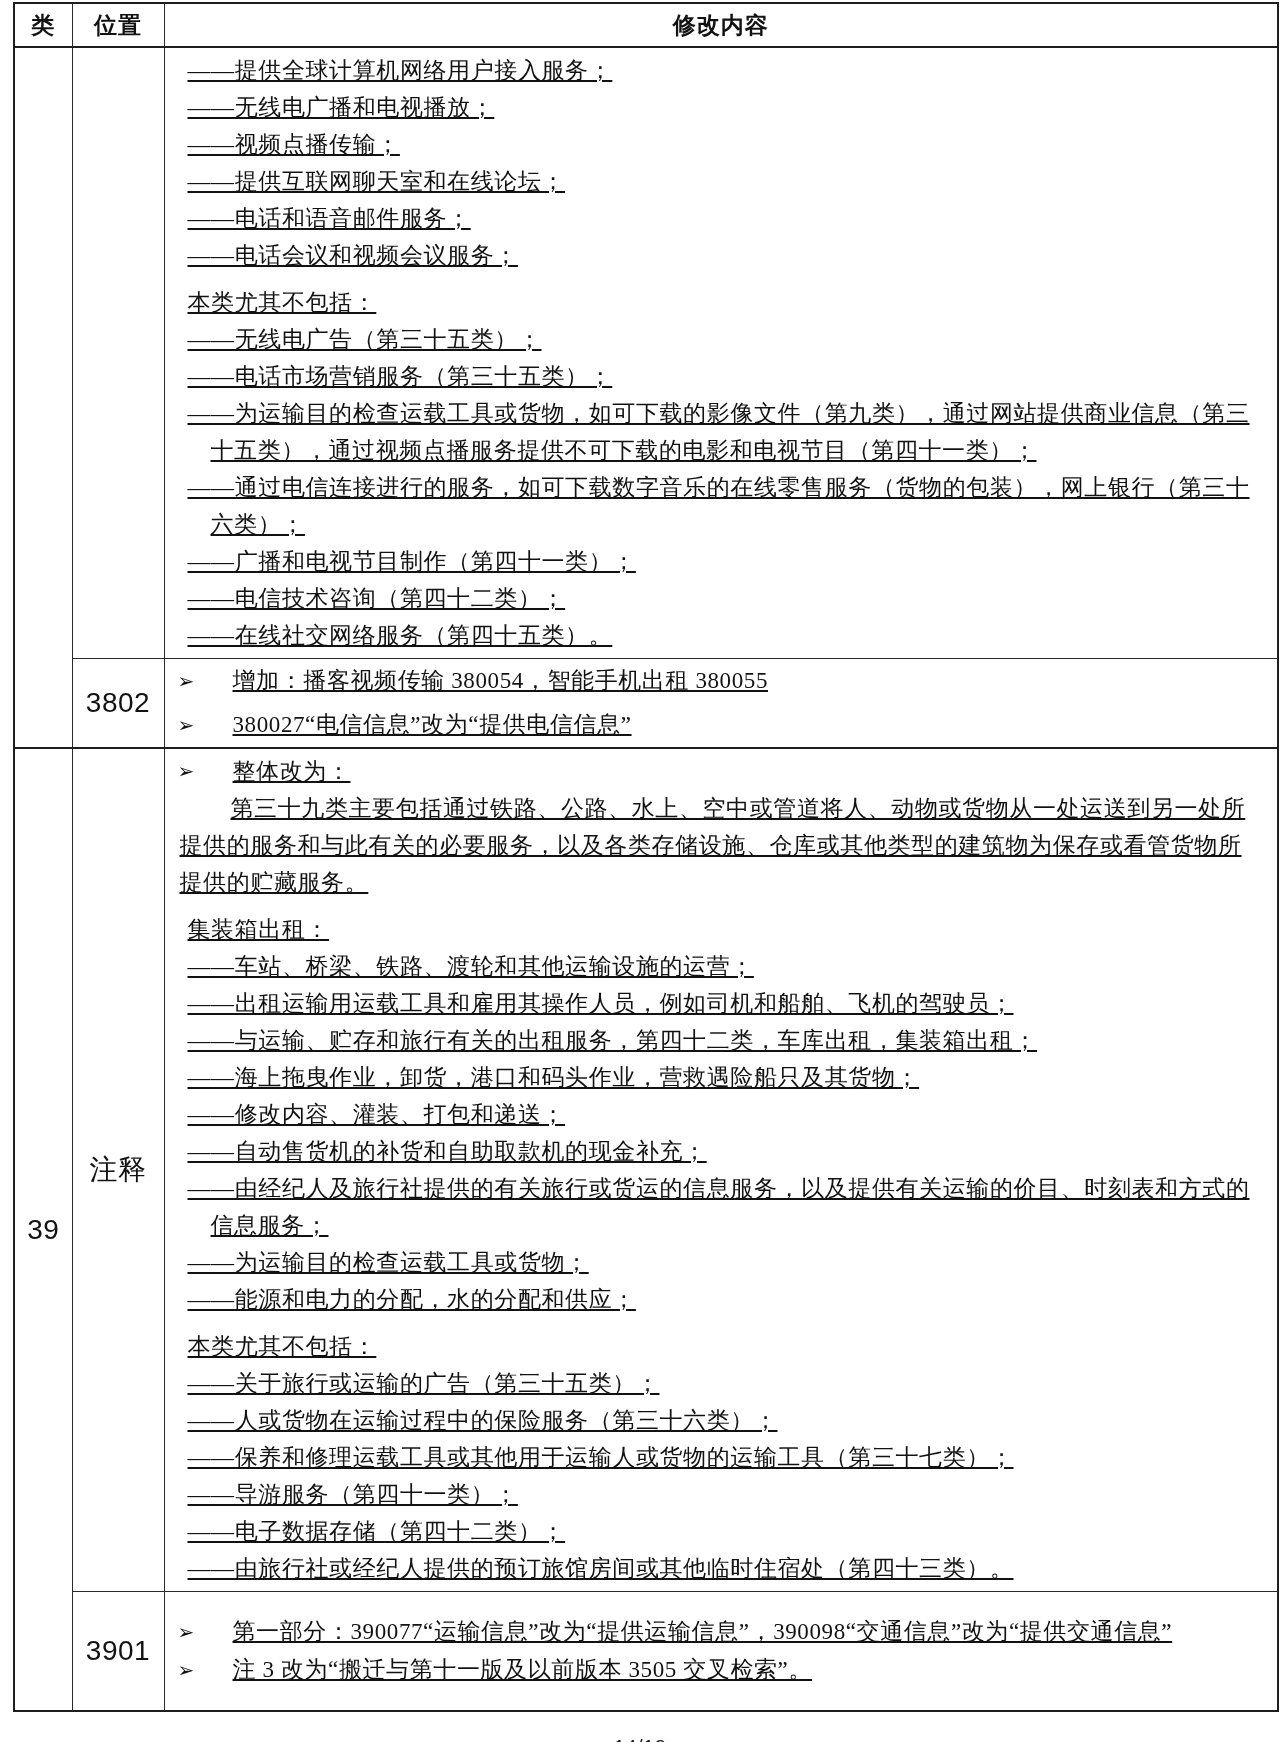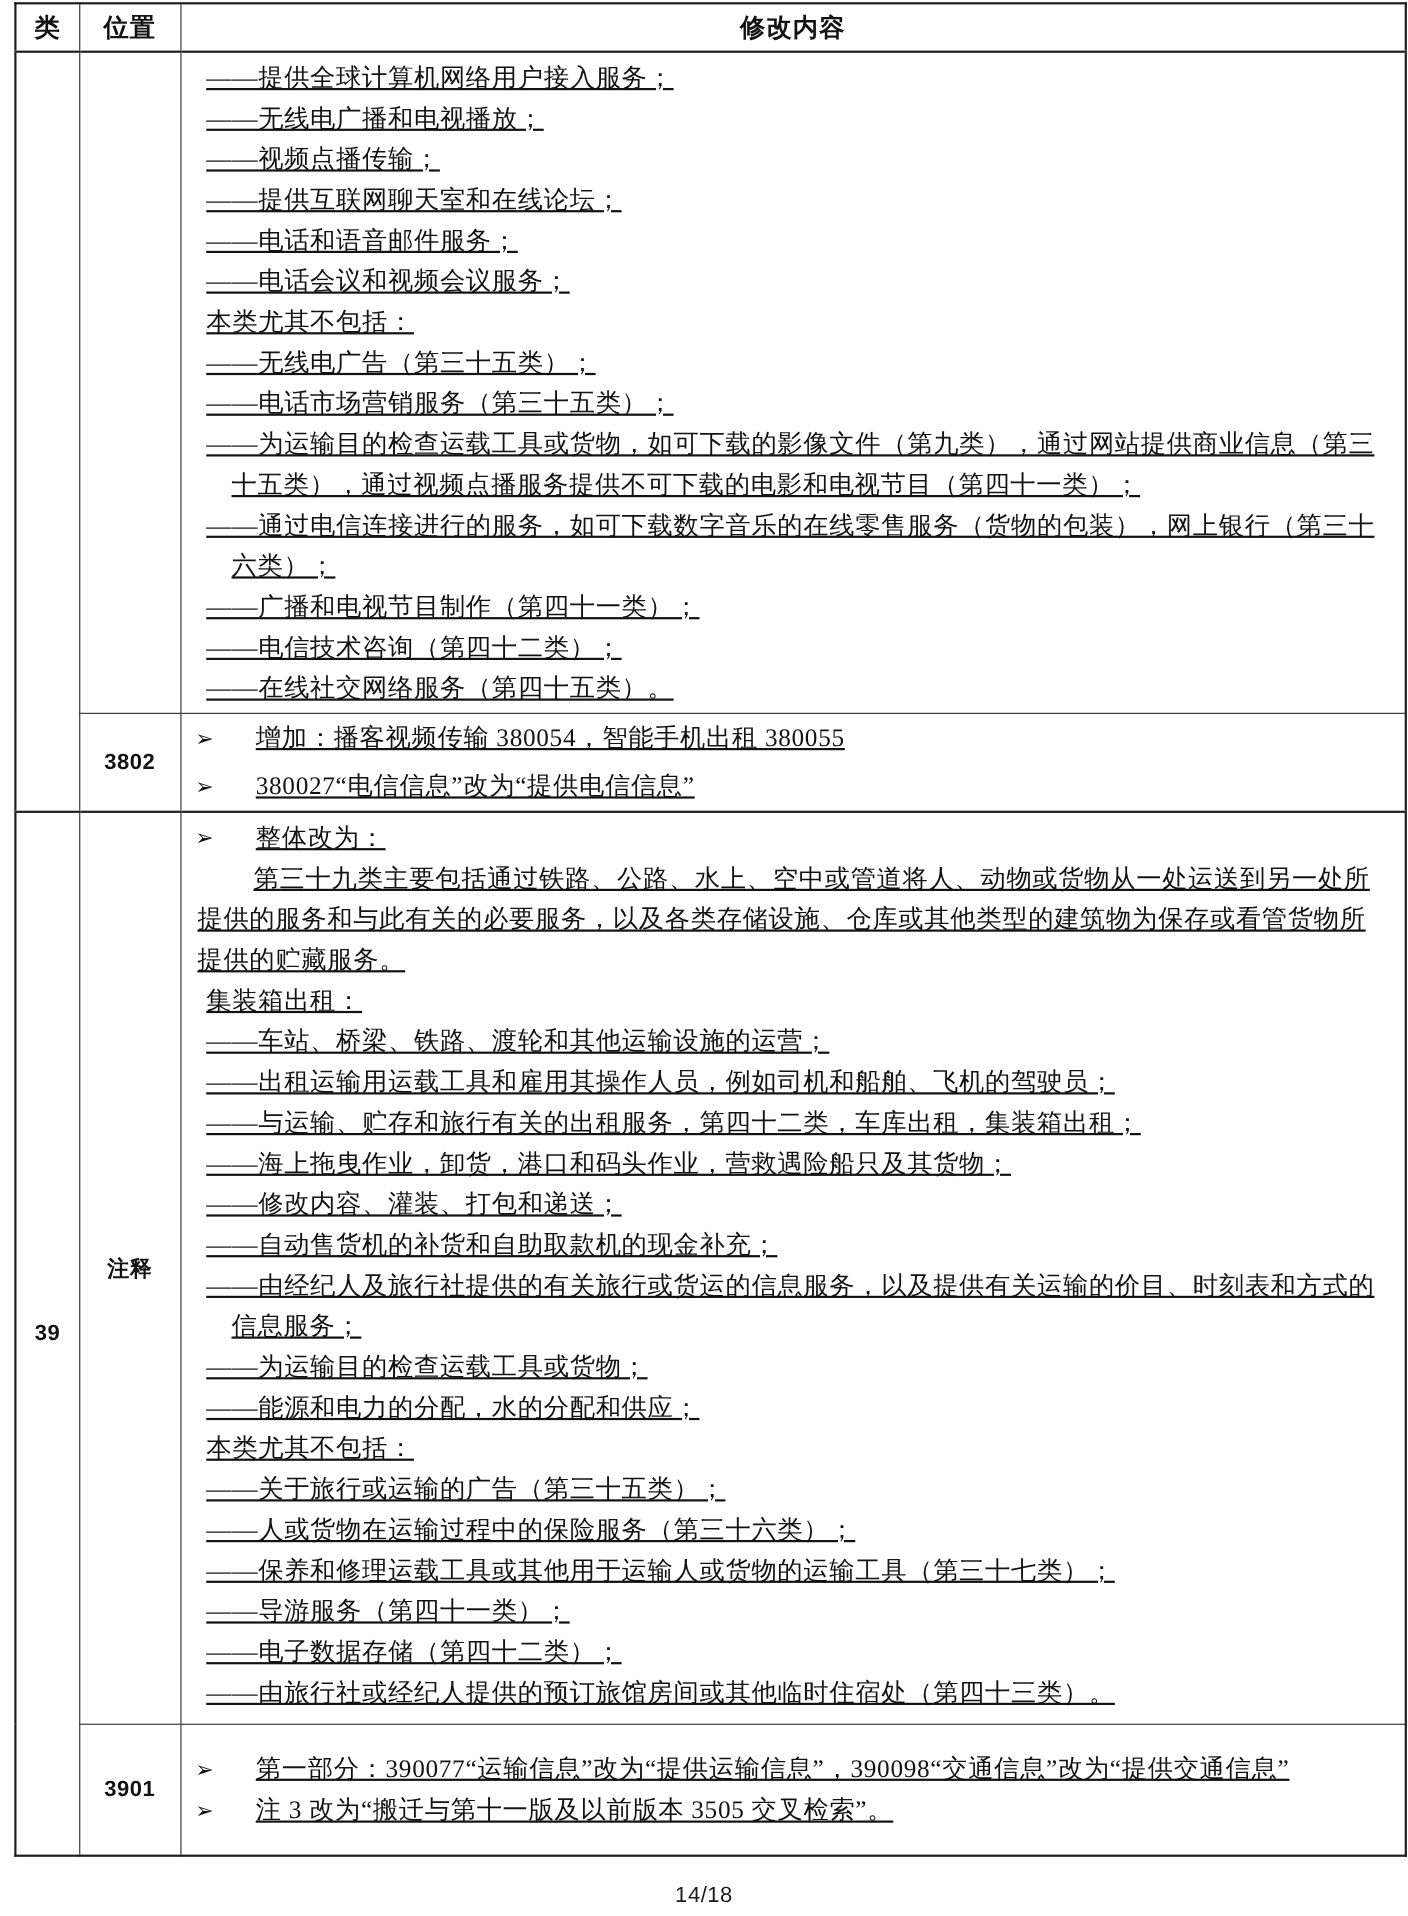--- a/index.html
+++ b/index.html
@@ -31,43 +31,42 @@
     font-family:"Liberation Sans","DejaVu Sans",sans-serif;
     font-size:23px;
     font-weight:bold;
     text-align:center;
     vertical-align:middle;
     letter-spacing:1px;
   }
 
   td.cell-class, td.cell-pos {
     font-family:"Liberation Sans","DejaVu Sans",sans-serif;
-    font-size:20px;
+    font-size:28px;
     text-align:center;
     vertical-align:middle;
     letter-spacing:0.5px;
-    font-weight:bold;
   }
 
   td.cell-content {
     vertical-align:middle;
     padding:4px 16px 4px 15px;
     font-size:23px;
     letter-spacing:0.6px;
     line-height:37px;
   }
 
   tr.group-sep td { border-top:2px solid #1e1e1e; }
 
   .line { min-height:37px; line-height:37px;text-decoration:underline; }
 
   
   .line-dash  { padding-left:31px; text-indent:-23px; }
   
-  .line-label { padding-left:8px; }
+  .line-label { padding-left:8px;margin-top:10px; }
   
   .line-para  { text-indent:51px; }
 
   
   .line-bullet { position:relative; padding-left:53px; }
   .line-bullet .marker {
     position:absolute; left:-2px; top:0;
     font-family:"DejaVu Sans","Liberation Sans",sans-serif;
     font-size:20px;
   }

